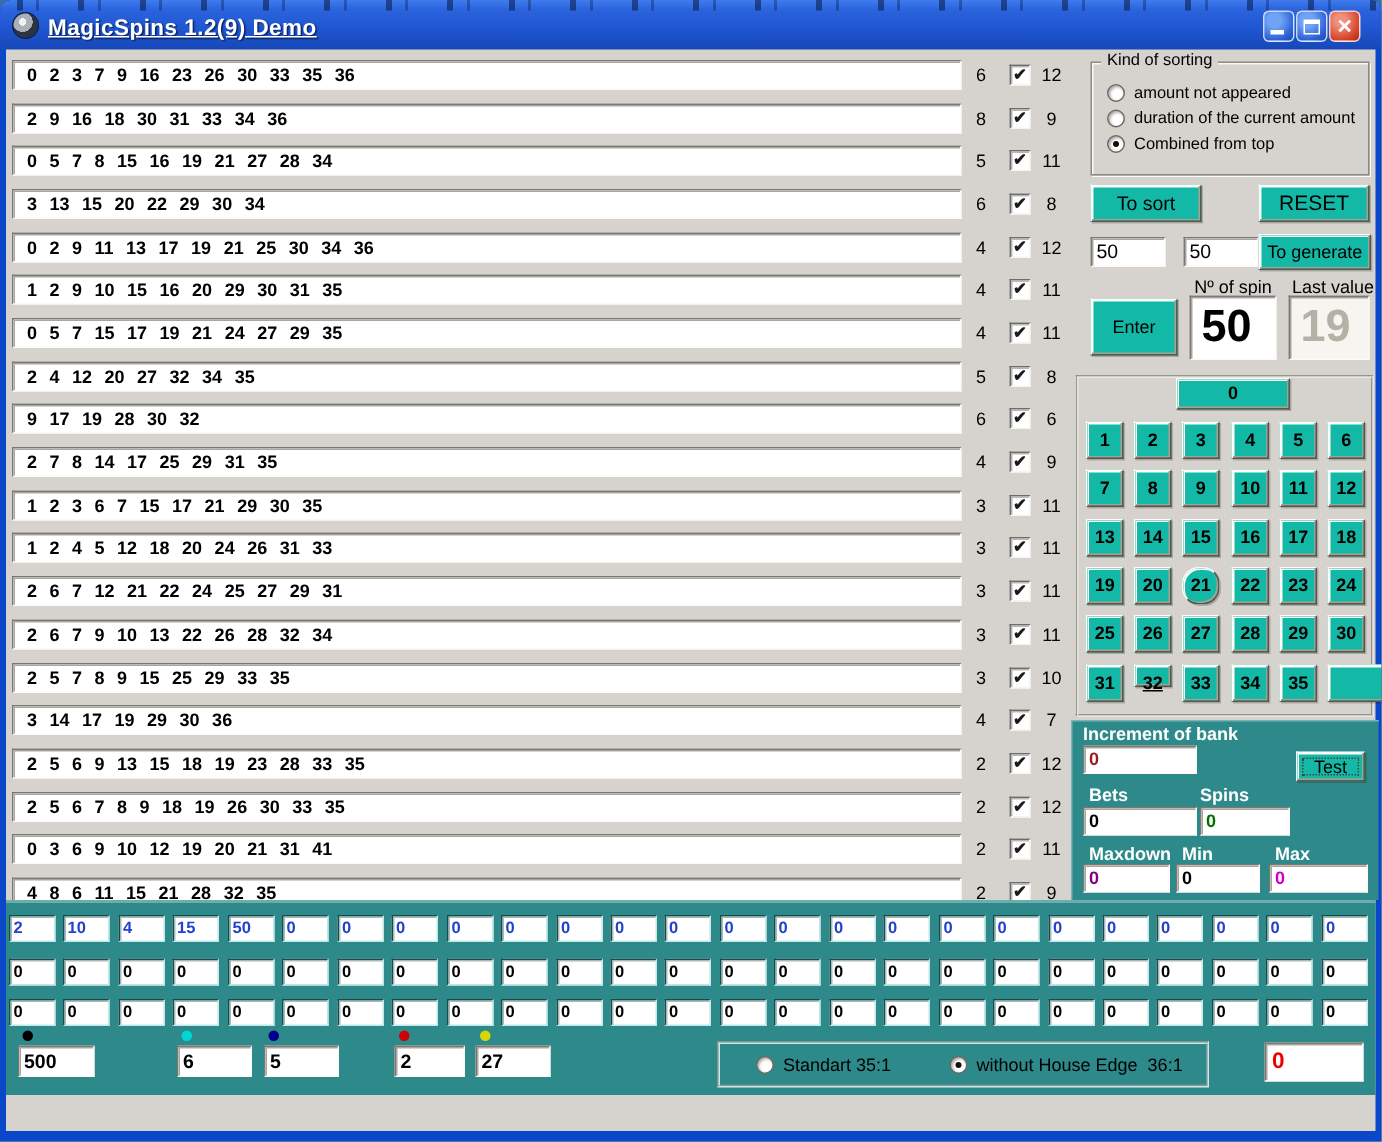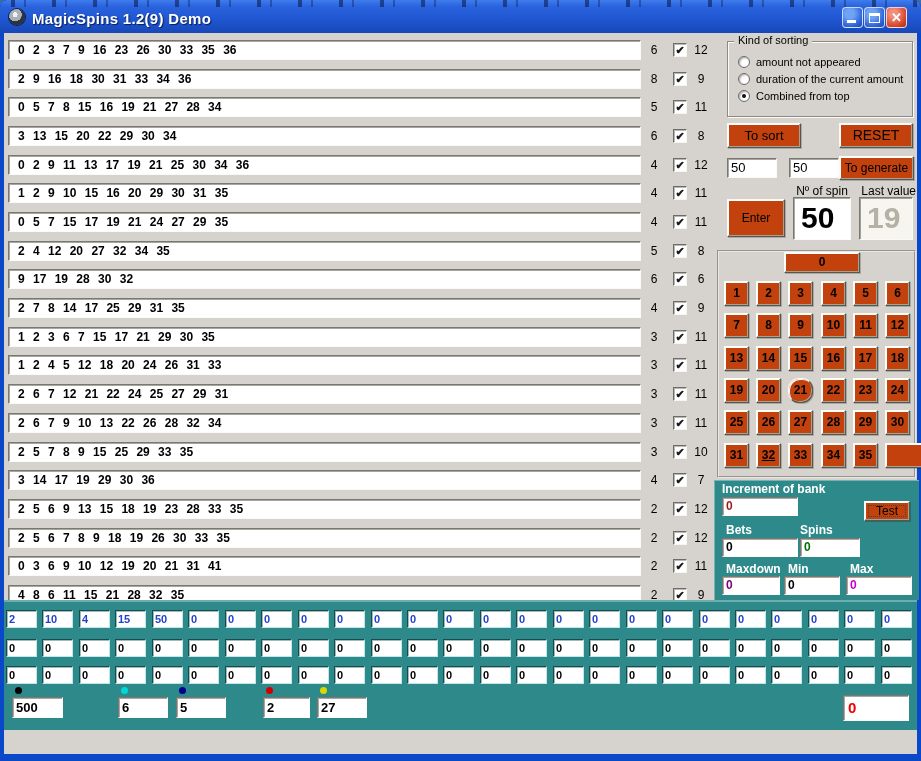--- a/index.html
+++ b/index.html
@@ -6,41 +6,41 @@
   *{box-sizing:border-box;font-family:"Liberation Sans",sans-serif;}
   .window{position:relative;width:921px;height:761px;background:#0b47c9;border-radius:7px 7px 0 0;overflow:hidden;}
   .titlebar{position:absolute;left:0;top:0;width:921px;height:33px;
     background:linear-gradient(180deg,#3f7ced 0%,#2a63dd 20%,#1f55d0 60%,#1748b8 100%);border-radius:7px 7px 0 0;}
   .titlebar-noise{position:absolute;left:0;top:0;width:921px;height:7px;opacity:.65;
     background:repeating-linear-gradient(90deg,transparent 0 11px,rgba(4,18,60,.8) 11px 15px,transparent 15px 24px,rgba(4,18,60,.5) 24px 26px,transparent 26px 41px);}
   .app-icon{position:absolute;left:9px;top:9px;width:16px;height:16px;border-radius:50%;
     background:radial-gradient(circle at 38% 35%,#f2f2f2 0 17%,#a9b0b8 18% 46%,#2a3442 47% 100%);
     box-shadow:0 0 0 1px #13203a;}
   .title-text{position:absolute;left:32px;top:6px;height:26px;line-height:26px;color:#fff;font-size:15px;font-weight:bold;
-    text-shadow:1px 1px 1px rgba(0,10,40,.7);letter-spacing:.3px;}
+    text-shadow:1px 1px 1px rgba(0,10,40,.7);letter-spacing:.3px;text-decoration:underline;}
   .winbtn{position:absolute;top:7px;width:21px;height:21px;border-radius:4px;border:1px solid rgba(255,255,255,.75);}
   .winbtn.bluebtn{background:radial-gradient(circle at 35% 30%,#6fa3f5 0 25%,#2d63d8 70%,#1a47ad 100%);}
   .winbtn.redbtn{background:radial-gradient(circle at 35% 30%,#f0907e 0 20%,#d94a30 65%,#a82c14 100%);}
   .glyph-min{position:absolute;left:4px;bottom:4px;width:9px;height:3px;background:#fff;}
   .glyph-max{position:absolute;left:4px;top:5px;width:11px;height:10px;border:1px solid #fff;border-top-width:3px;}
   .glyph-close{position:absolute;left:0;top:0;width:100%;height:100%;color:#fff;font-size:13px;font-weight:bold;text-align:center;line-height:19px;}
   .client{position:absolute;left:4px;top:33px;width:913px;height:721px;background:#d6d3ce;}
   
   .edit{position:absolute;background:#fff;border:1px solid;border-color:#7a786f #fbfaf6 #fbfaf6 #7a786f;
     box-shadow:inset 1px 1px 0 rgba(60,58,52,.45);}
   .seqbox{left:8px;width:633px;height:20px;line-height:18px;padding-left:9px;font-size:12px;font-weight:bold;color:#000;
     word-spacing:5px;white-space:pre;overflow:hidden;}
   .cnt{position:absolute;width:20px;text-align:center;font-size:12px;color:#000;height:14px;line-height:14px;}
   .cnt1{left:644px;}
   .cnt2{left:691px;}
   .chk{position:absolute;left:673px;width:14px;height:14px;background:#fff;border:1px solid;
     border-color:#6e6c64 #f6f5f0 #f6f5f0 #6e6c64;box-shadow:inset 1px 1px 0 rgba(0,0,0,.28);}
   .tick{display:block;font-size:11px;font-weight:bold;line-height:12px;text-align:center;color:#1a1a1a;}
   
-  .btn{position:absolute;background:#c2410c;border:1px solid;border-color:#fdfcf7 #58564e #58564e #fdfcf7;
+  .btn{position:absolute;background:#14b8a6;border:1px solid;border-color:#fdfcf7 #58564e #58564e #fdfcf7;
     box-shadow:inset -1px -1px 0 #a5a390,inset 1px 1px 0 #fff,1px 1px 0 rgba(0,0,0,.2);
     color:#000;text-align:center;font-size:13px;cursor:default;}
   .group{position:absolute;left:727px;top:41px;width:186px;height:76px;border:1px solid #8c8a82;
     box-shadow:inset 1px 1px 0 #fbfaf6,1px 1px 0 #fbfaf6;}
   .legend{position:absolute;left:6px;top:-8px;background:#d6d3ce;padding:0 4px;font-size:11px;color:#000;}
   .optrow{position:absolute;left:10px;height:13px;}
   .radio{position:absolute;left:0;top:0;width:12px;height:12px;border-radius:50%;background:#fff;border:1px solid #6c6a62;
     box-shadow:inset 1px 1px 2px rgba(0,0,0,.35);}
   .radio.checked::after{content:'';position:absolute;left:3px;top:3px;width:4px;height:4px;border-radius:50%;background:#111;}
   .optlbl{position:absolute;left:18px;top:0;font-size:11px;line-height:13px;color:#000;white-space:pre;}
@@ -258,21 +258,21 @@
       <div class="btn numbtn" style="left:821px;top:378px;width:25px;height:25px;line-height:23px;">22</div>
       <div class="btn numbtn" style="left:853px;top:378px;width:25px;height:25px;line-height:23px;">23</div>
       <div class="btn numbtn" style="left:885px;top:378px;width:25px;height:25px;line-height:23px;">24</div>
       <div class="btn numbtn" style="left:724px;top:410px;width:25px;height:25px;line-height:23px;">25</div>
       <div class="btn numbtn" style="left:756px;top:410px;width:25px;height:25px;line-height:23px;">26</div>
       <div class="btn numbtn" style="left:788px;top:410px;width:25px;height:25px;line-height:23px;">27</div>
       <div class="btn numbtn" style="left:821px;top:410px;width:25px;height:25px;line-height:23px;">28</div>
       <div class="btn numbtn" style="left:853px;top:410px;width:25px;height:25px;line-height:23px;">29</div>
       <div class="btn numbtn" style="left:885px;top:410px;width:25px;height:25px;line-height:23px;">30</div>
       <div class="btn numbtn" style="left:724px;top:443px;width:25px;height:25px;line-height:23px;">31</div>
-      <div class="btn numbtn" style="left:756px;top:443px;width:25px;height:25px;line-height:23px;text-decoration:underline;">32</div>
+      <div class="btn numbtn" style="left:756px;top:443px;width:25px;height:15px;line-height:23px;text-decoration:underline;">32</div>
       <div class="btn numbtn" style="left:788px;top:443px;width:25px;height:25px;line-height:23px;">33</div>
       <div class="btn numbtn" style="left:821px;top:443px;width:25px;height:25px;line-height:23px;">34</div>
       <div class="btn numbtn" style="left:853px;top:443px;width:25px;height:25px;line-height:23px;">35</div>
       <div class="btn numbtn" style="left:885px;top:443px;width:25px;height:25px;line-height:23px;padding-left:36px;">36</div>
     </div>
 
   <div class="tealpanel" style="left:714px;top:480px;width:205px;height:120px;box-shadow:inset 1px 1px 0 rgba(255,255,255,.35);">
     <div class="wlabel" style="left:8px;top:2px;">Increment of bank</div>
     <div class="edit" style="left: 8px; top: 17px; width: 76px; height: 19px; font-size: 12px; font-weight: bold; line-height: 17px; padding-left: 3px; color: rgb(155, 28, 28);">0</div>
     <div class="btn testbtn" style="left:150px;top:21px;width:46px;height:20px;line-height:18px;font-size:12px;">Test</div>
@@ -372,15 +372,25 @@
       <span class="dot" style="left:121px;top:687px;background:#00d8d8;"></span>
       <div class="edit" style="left:118px;top:697px;width:50px;height:21px;font-size:13px;font-weight:bold;line-height:19px;padding-left:3px;color:#000;">6</div>
       <span class="dot" style="left:179px;top:687px;background:#000090;"></span>
       <div class="edit" style="left:176px;top:697px;width:50px;height:21px;font-size:13px;font-weight:bold;line-height:19px;padding-left:3px;color:#000;">5</div>
       <span class="dot" style="left:266px;top:687px;background:#d00000;"></span>
       <div class="edit" style="left:263px;top:697px;width:47px;height:21px;font-size:13px;font-weight:bold;line-height:19px;padding-left:3px;color:#000;">2</div>
       <span class="dot" style="left:320px;top:687px;background:#d8d800;"></span>
       <div class="edit" style="left:317px;top:697px;width:50px;height:21px;font-size:13px;font-weight:bold;line-height:19px;padding-left:3px;color:#000;">27</div>
     </div>
 
+  <div class="payoutpanel">
+    <div class="optrow" style="left:24px;top:8px;">
+      <span class="radio pay-radio"></span>
+      <span class="optlbl" style="font-size:12px;">Standart 35:1</span>
+    </div>
+    <div class="optrow" style="left:153px;top:8px;">
+      <span class="radio pay-radio checked"></span>
+      <span class="optlbl" style="font-size:12px;">without House Edge  36:1</span>
+    </div>
+  </div>
   <div class="edit" style="left: 843px; top: 695px; width: 66px; height: 26px; font-size: 15px; font-weight: bold; line-height: 24px; padding-left: 4px; color: rgb(238, 0, 0);">0</div>
 
 </div>
 
 </body></html>

